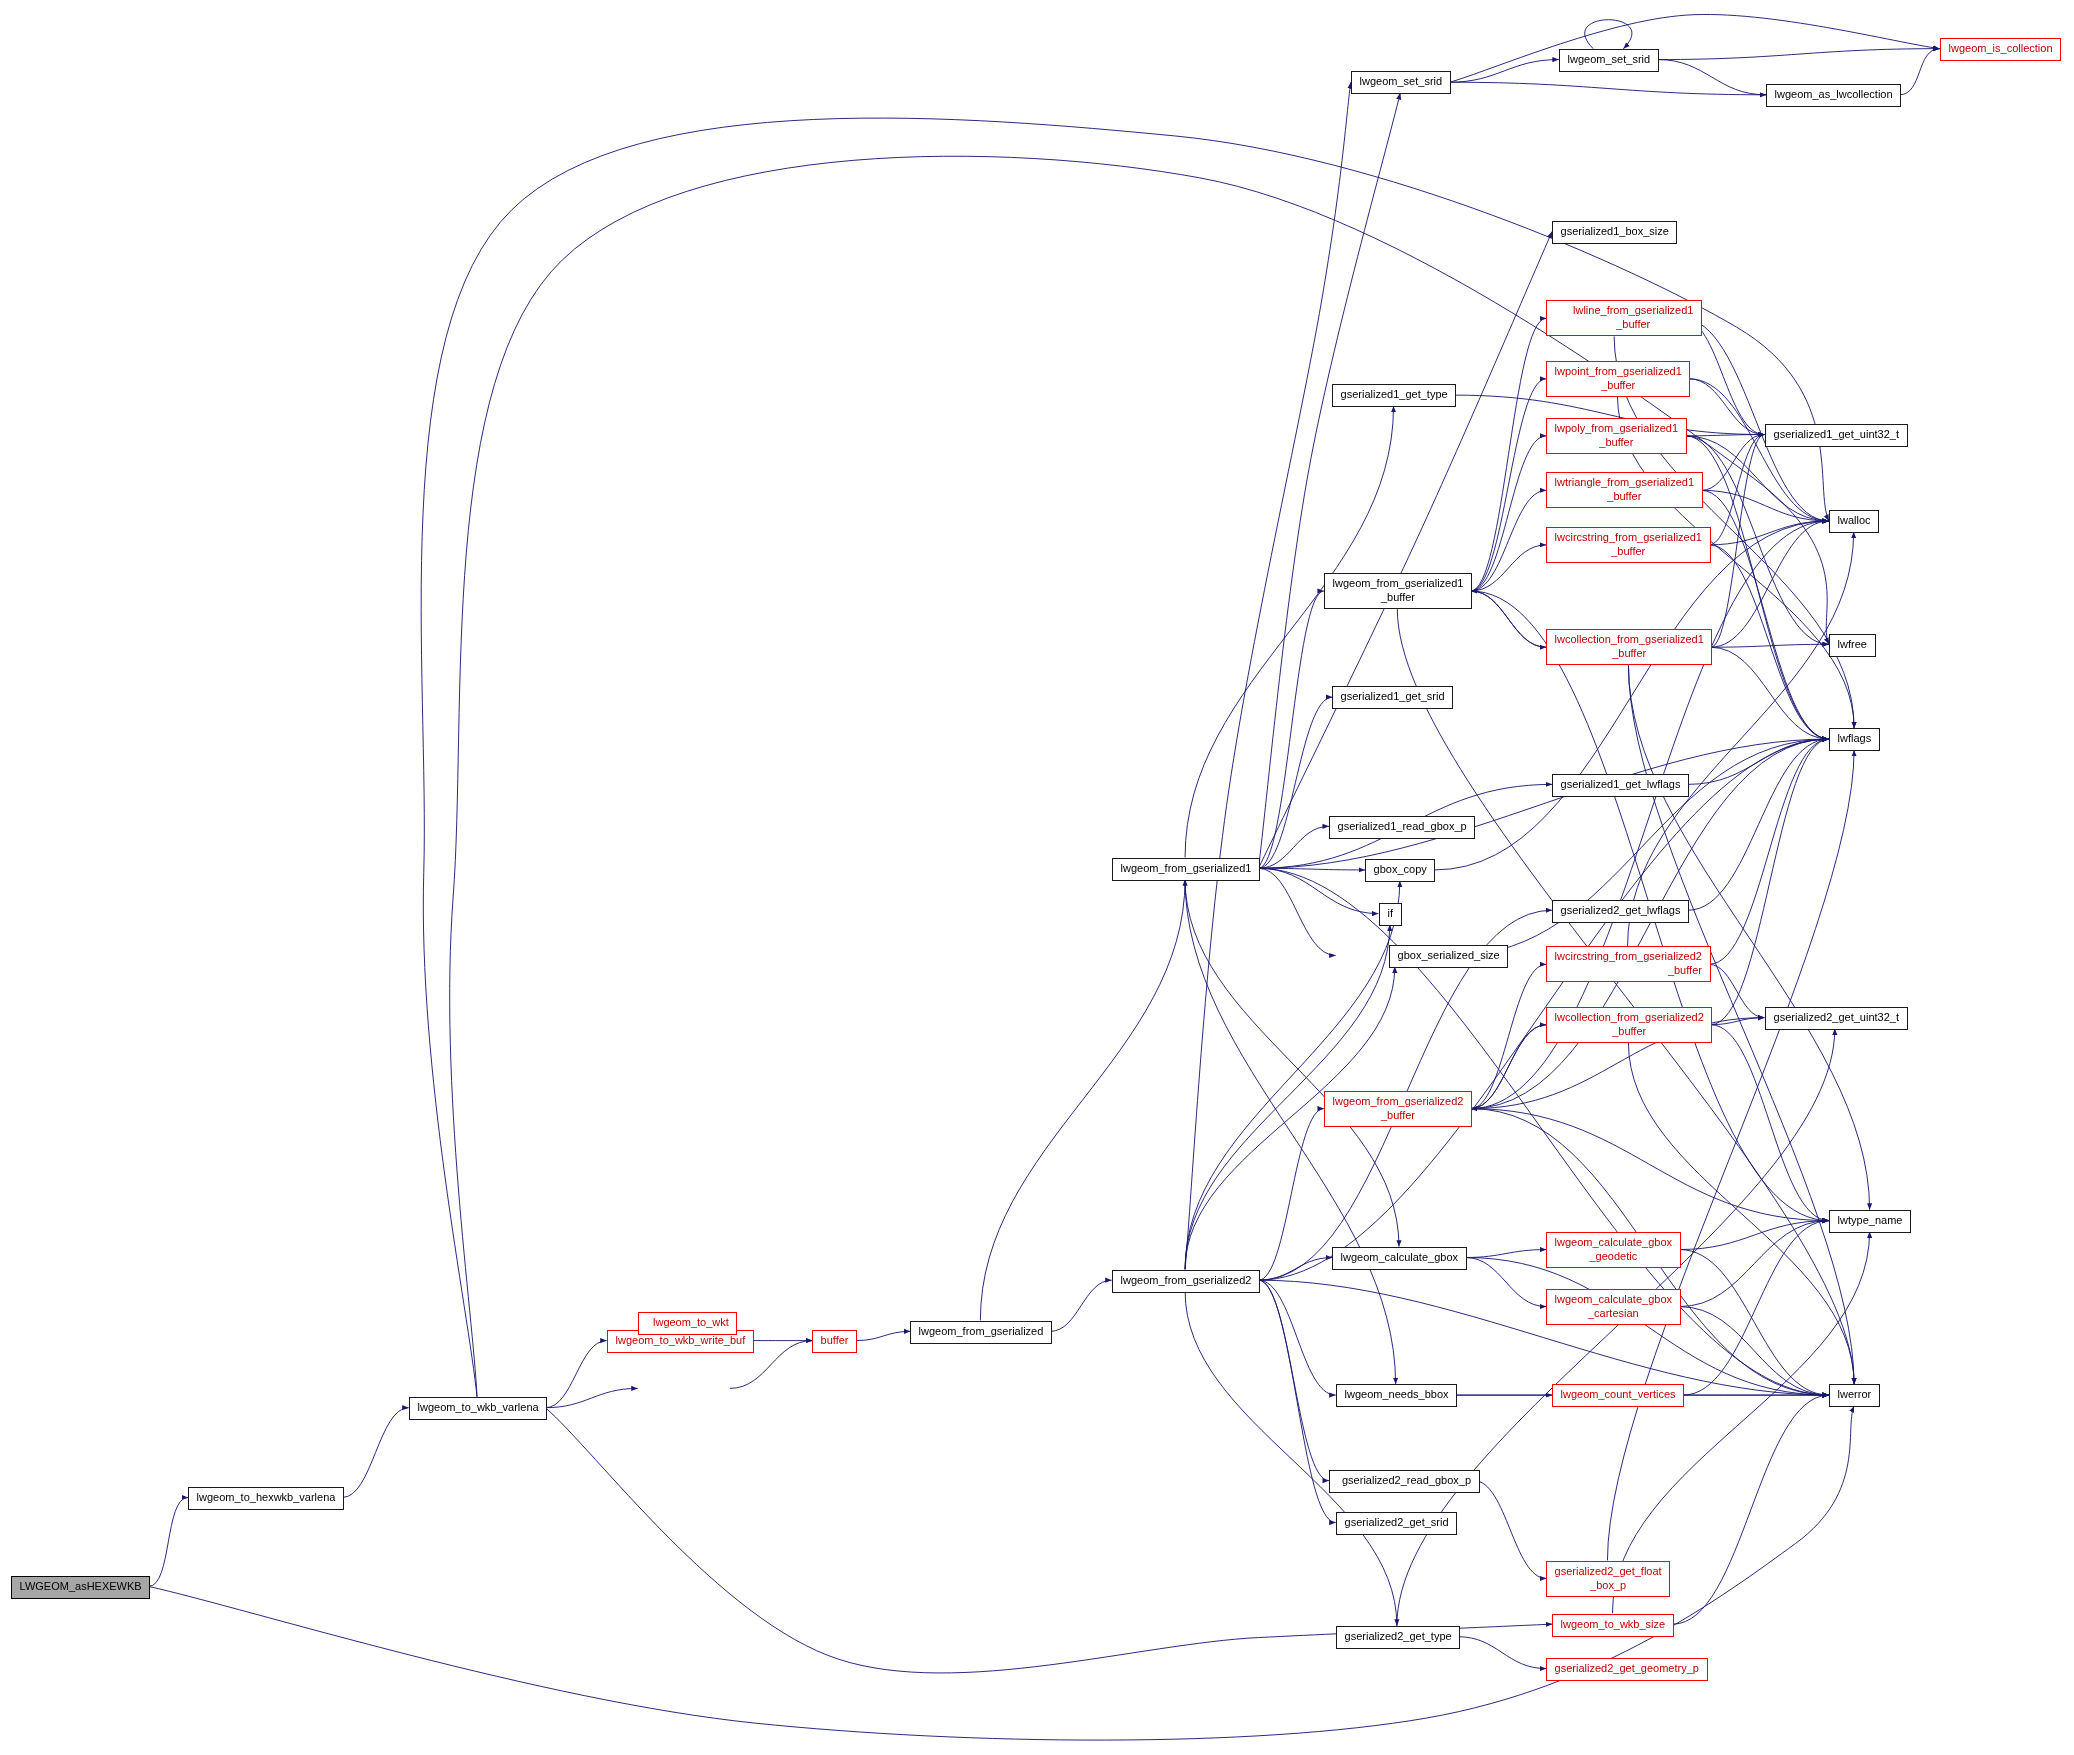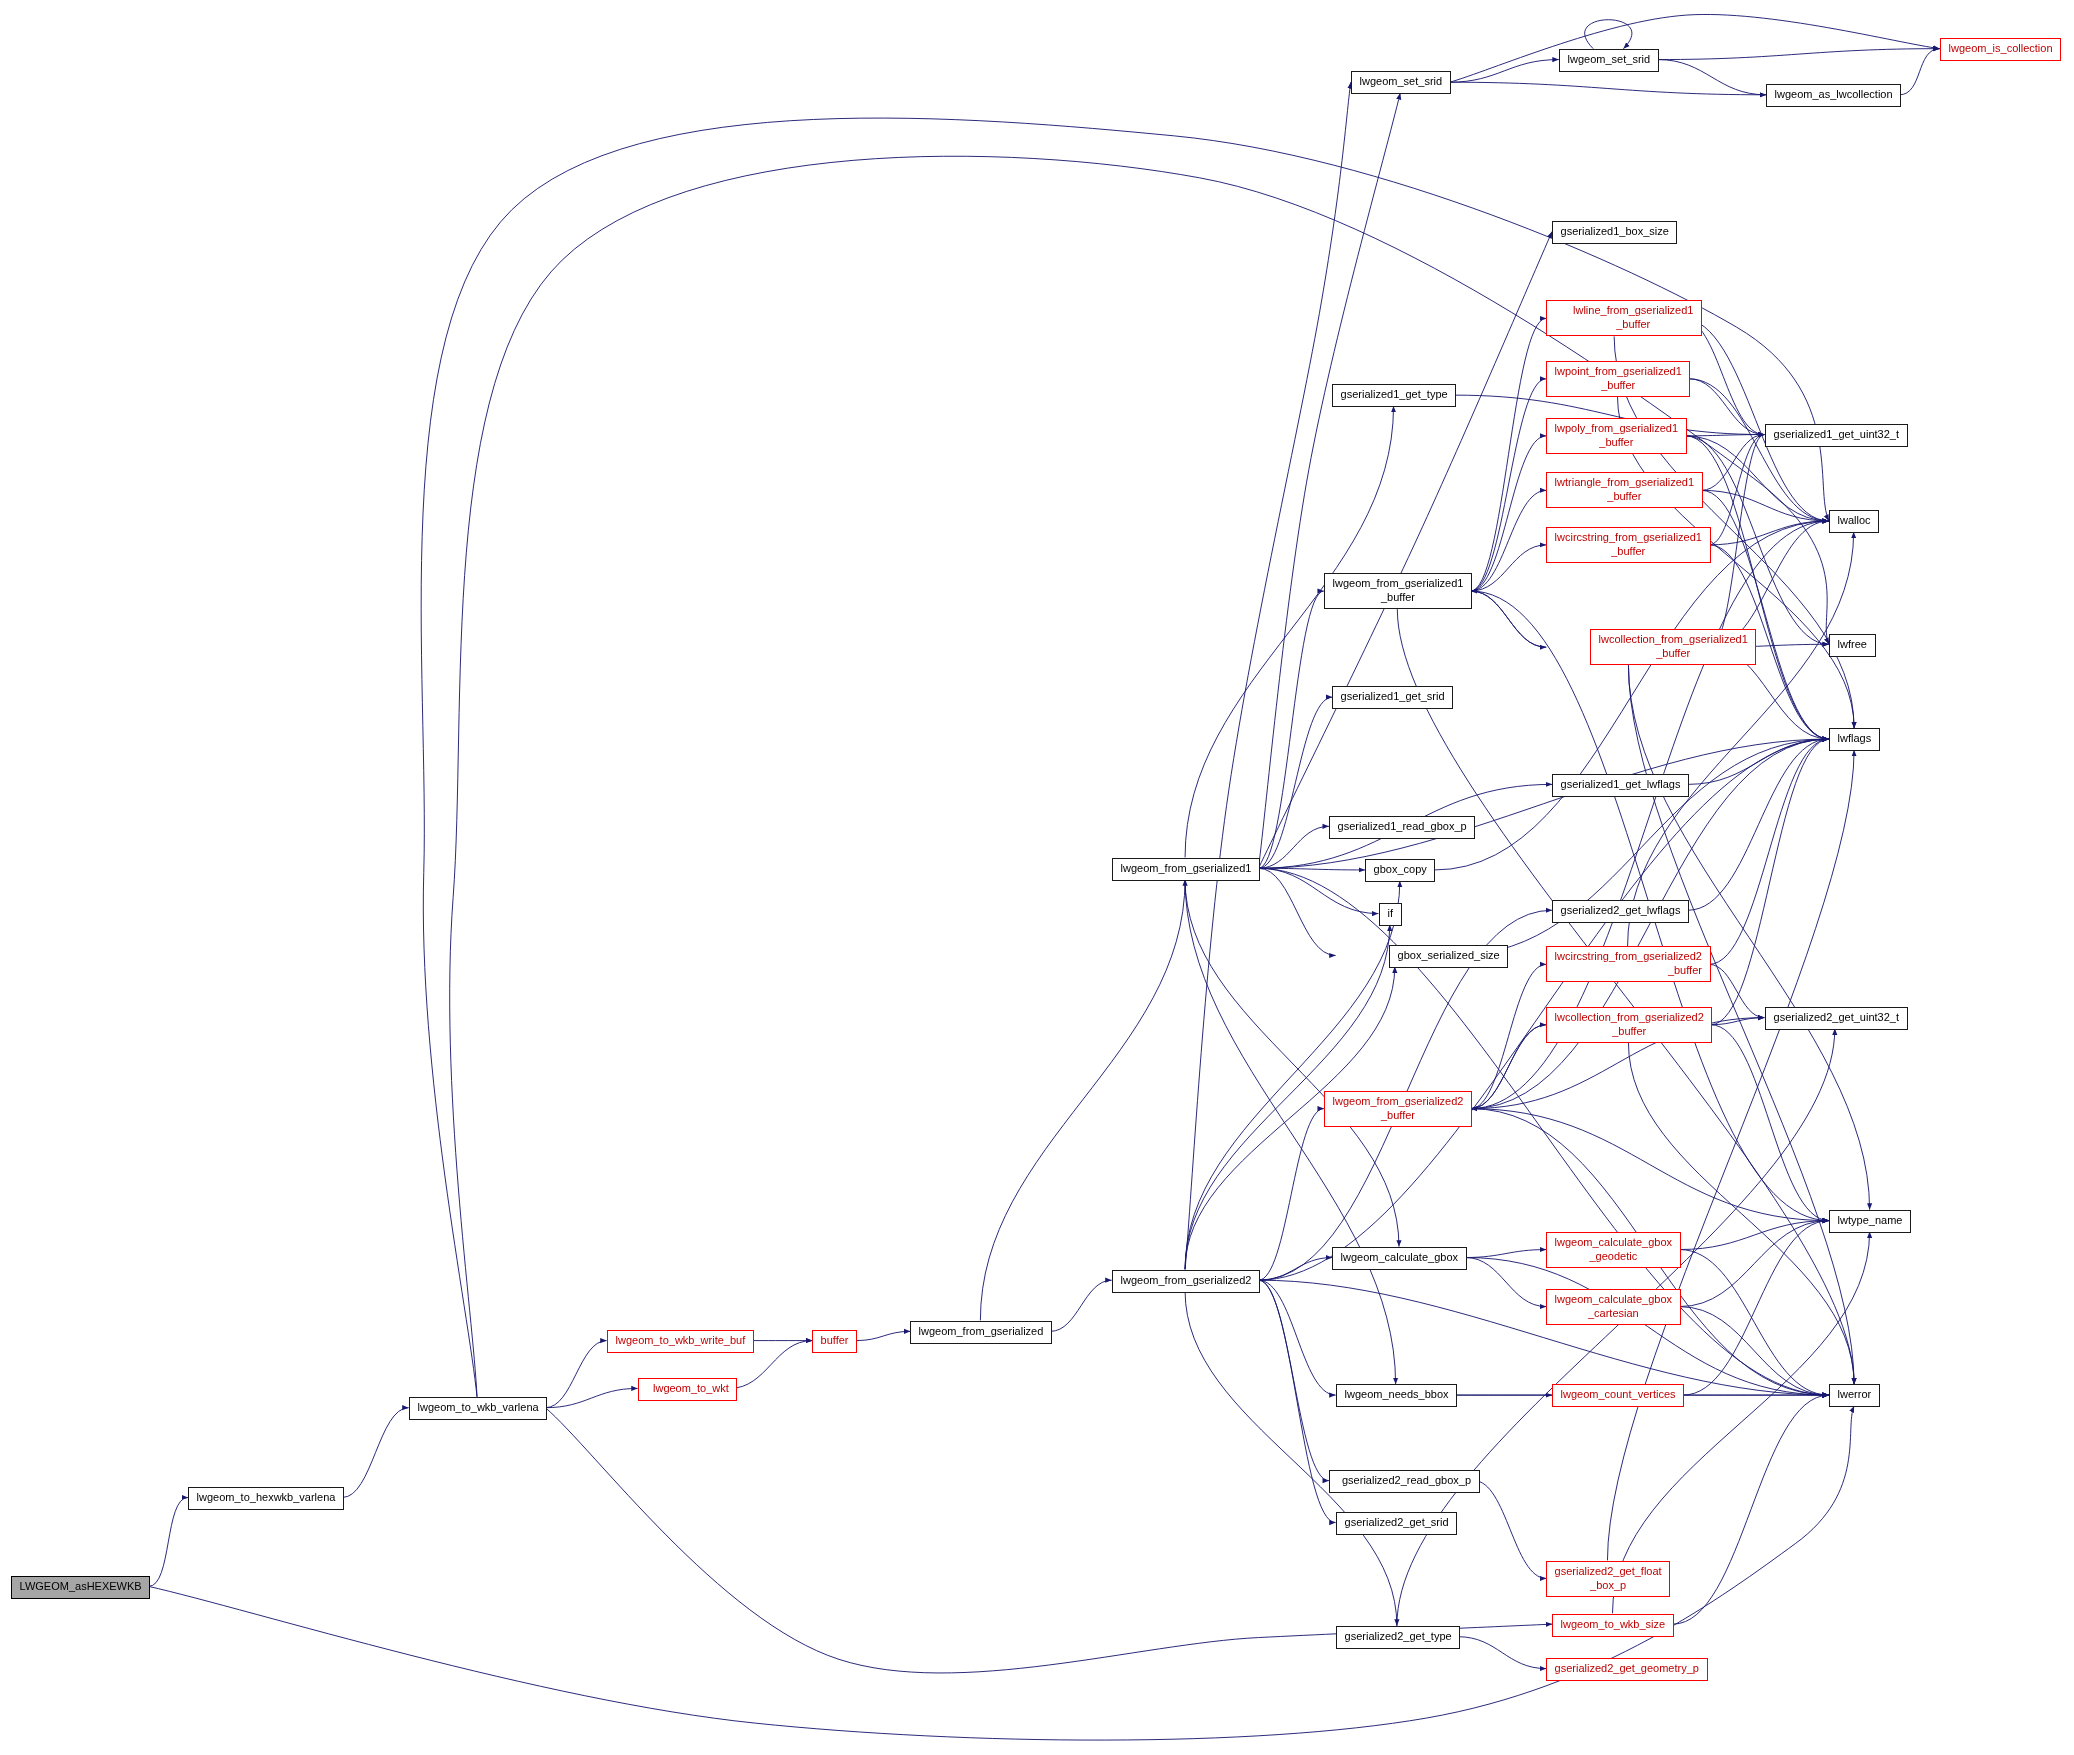--- a/index.html
+++ b/index.html
@@ -160,21 +160,21 @@
       <path d="M 2006 1663 C 2084.3 1663.0, 2101.7 1663.0, 2180 1663" class="edge" marker-end="url(#arrow)"></path>
       <path d="M 2006 1663 C 2084.3 1663.0, 2101.7 1455.0, 2180 1455" class="edge" marker-end="url(#arrow)"></path>
       <path d="M 1994 1936 C 2077.7 1936.0, 2096.3 1663.0, 2180 1663" class="edge" marker-end="url(#arrow)"></path>
       <path d="M 1922 1923 C 1922.0 1741.0, 2228.5 1650.0, 2228.5 1468" class="edge" marker-end="url(#arrow)"></path>
     </svg>
 
 <div class="node highlight" style="left: 11px; top: 1576px;">LWGEOM_asHEXEWKB</div>
     <div class="node" style="left: 188px; top: 1487px;">lwgeom_to_hexwkb_varlena</div>
     <div class="node" style="left: 409px; top: 1397px;">lwgeom_to_wkb_varlena</div>
     <div class="node flagged" style="left: 607px; top: 1330px;">lwgeom_to_wkb_write_buf</div>
-    <div class="node flagged" style="left: 638px; top: 1378px; padding-left: 14px;">lwgeom_to_wkt</div>
+    <div class="node flagged" style="left: 638px; top: 1312px; padding-left: 14px;">lwgeom_to_wkt</div>
     <div class="node flagged" style="left: 812px; top: 1330px;">buffer</div>
     <div class="node" style="left: 910px; top: 1321px;">lwgeom_from_gserialized</div>
     <div class="node" style="left: 1112px; top: 858px;">lwgeom_from_gserialized1</div>
     <div class="node" style="left: 1112px; top: 1270px;">lwgeom_from_gserialized2</div>
     <div class="node" style="left: 1351px; top: 71px;">lwgeom_set_srid</div>
     <div class="node" style="left: 1559px; top: 49px;">lwgeom_set_srid</div>
     <div class="node" style="left: 1766px; top: 84px;">lwgeom_as_lwcollection</div>
     <div class="node flagged" style="left: 1940px; top: 38px;">lwgeom_is_collection</div>
     <div class="node" style="left: 1552px; top: 221px;">gserialized1_box_size</div>
     <div class="node" style="left: 1332px; top: 384px;">gserialized1_get_type</div>
@@ -183,21 +183,21 @@
     <div class="node flagged" style="left: 1546px; top: 361px;">lwpoint_from_gserialized1
 _buffer</div>
     <div class="node flagged" style="left: 1546px; top: 418px;">lwpoly_from_gserialized1
 _buffer</div>
     <div class="node flagged" style="left: 1546px; top: 472px;">lwtriangle_from_gserialized1
 _buffer</div>
     <div class="node flagged" style="left: 1546px; top: 527px;">lwcircstring_from_gserialized1
 _buffer</div>
     <div class="node" style="left: 1324px; top: 573px;">lwgeom_from_gserialized1
 _buffer</div>
-    <div class="node flagged" style="left: 1546px; top: 629px; margin-left: 44px;">lwcollection_from_gserialized1
+    <div class="node flagged" style="left: 1546px; top: 629px;">lwcollection_from_gserialized1
 _buffer</div>
     <div class="node" style="left: 1765px; top: 424px;">gserialized1_get_uint32_t</div>
     <div class="node" style="left: 1829px; top: 510px;">lwalloc</div>
     <div class="node" style="left: 1829px; top: 634px;">lwfree</div>
     <div class="node" style="left: 1829px; top: 728px;">lwflags</div>
     <div class="node" style="left: 1332px; top: 686px;">gserialized1_get_srid</div>
     <div class="node" style="left: 1552px; top: 774px;">gserialized1_get_lwflags</div>
     <div class="node" style="left: 1329px; top: 816px;">gserialized1_read_gbox_p</div>
     <div class="node" style="left: 1365px; top: 859px;">gbox_copy</div>
     <div class="node" style="left: 1379px; top: 903px;">if</div>

